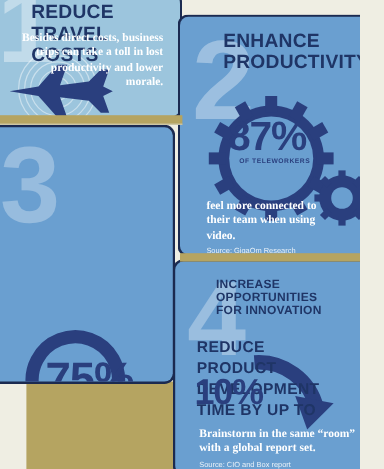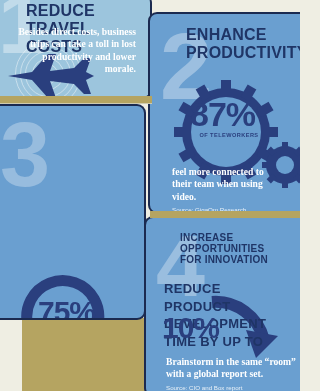--- a/index.html
+++ b/index.html
@@ -101,21 +101,21 @@
   #s4{left:20px;top:166px;width:130px;}
 
   .bignum{
     position:absolute;
     color:#2a3f7e;
     font-weight:bold;
     line-height:.95;
     letter-spacing:-1px;
   }
   #n2{left:40px;top:84px;font-size:34px;}
-  #n3{left:44px;top:192px;font-size:30px;}
+  #n3{left:44px;top:192px;font-size:38px;}
   #n4{left:16px;top:96px;font-size:30px;}
 
   .sublabel{
     position:absolute;
     color:#2a3f7e;
     font-weight:bold;
     font-size:5.6px;
     letter-spacing:.45px;
     text-align:center;
     text-transform:uppercase;

